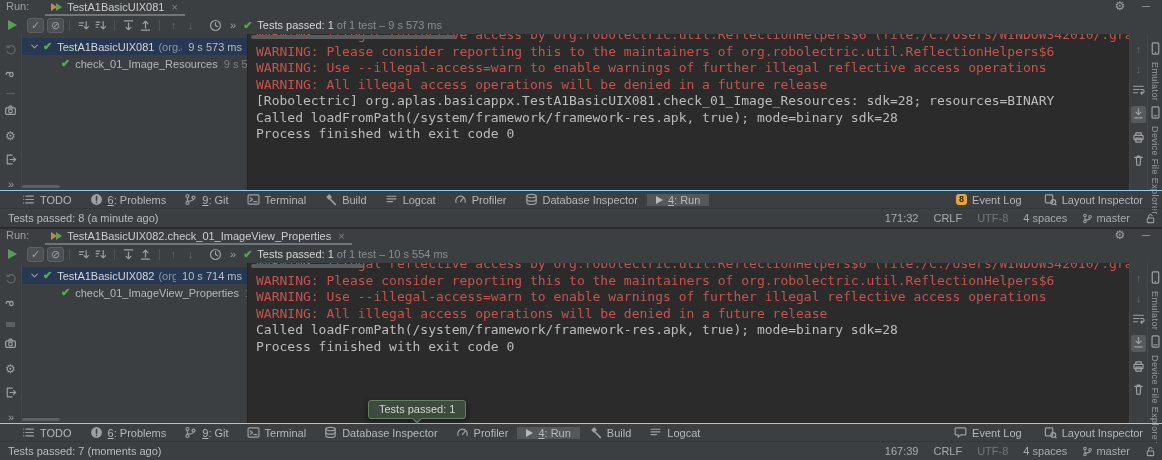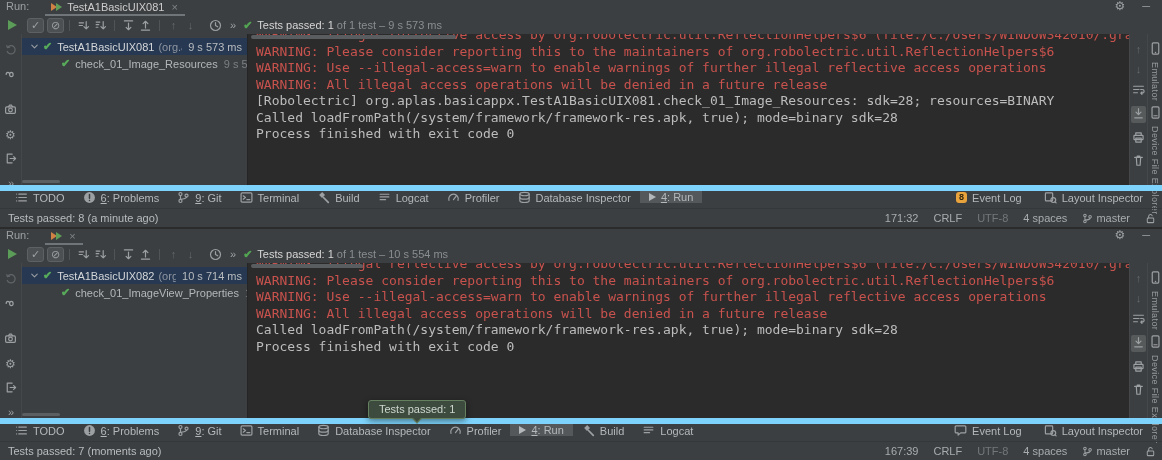--- a/index.html
+++ b/index.html
@@ -64,21 +64,21 @@
   .con-hscroll{position:absolute;top:1px;left:3px;width:205px;height:4px;background:#5a5d5f;border-radius:2px}
 
   .contools{width:18px;flex:none;background:#3c3f41;border-left:1px solid #45484a;display:flex;
             flex-direction:column;align-items:center;gap:8px;padding-top:9px;box-sizing:border-box}
   .selbox{background:rgba(255,255,255,.14);border-radius:2px;padding:1px}
   .edge{width:15px;flex:none;background:#3c3f41;border-left:1px solid #45484a;display:flex;
         flex-direction:column;align-items:center;gap:5px;padding-top:8px;box-sizing:border-box}
   .vlabel{writing-mode:vertical-rl;font-size:9px;color:#999c9e;letter-spacing:.4px;white-space:nowrap}
 
   
-  .statusbar{height:17px;flex:none;border-top:6px solid #7dd3fc;display:flex;align-items:flex-start;padding-left:6px}
+  .statusbar{height:17px;flex:none;border-top:1px solid #7dd3fc;display:flex;align-items:center;padding-left:13px}
   .sb-item{display:flex;align-items:center;gap:5px;padding:0 9px;color:#b5b8ba;white-space:nowrap}
   .sb-item.sel{background:#54585a}
   .sb-item u{text-decoration:underline}
   .sb-right{margin-left:auto;display:flex;align-items:stretch;gap:4px;padding-right:10px}
   .badge{background:#e8a33d;color:#33260d;border-radius:3px;font-size:9px;font-weight:bold;
          padding:0 3px;height:11px;line-height:11px;align-self:center}
   .runtri-sm{width:0;height:0;border-style:solid;border-width:4px 0 4px 7px;
              border-color:transparent transparent transparent #b5b8ba}
 
   
@@ -371,20 +371,21 @@
 </div>
 
 <div class="panel" id="p2">
   <div class="tabbar">
     <span class="runlbl">Run:</span>
     <div class="tab">
       <span class="cfgicon">
           <i class="o"></i>
           <i class="g"></i>
         </span>
+      <span class="t">TestA1BasicUIX082.check_01_ImageView_Properties</span>
       <span class="close">×</span>
     </div>
     <div class="winbtns">
       <span class="gear">⚙</span>
       <span>─</span>
     </div>
   </div>
 
   <div class="toolbar">
     <span class="tb">

